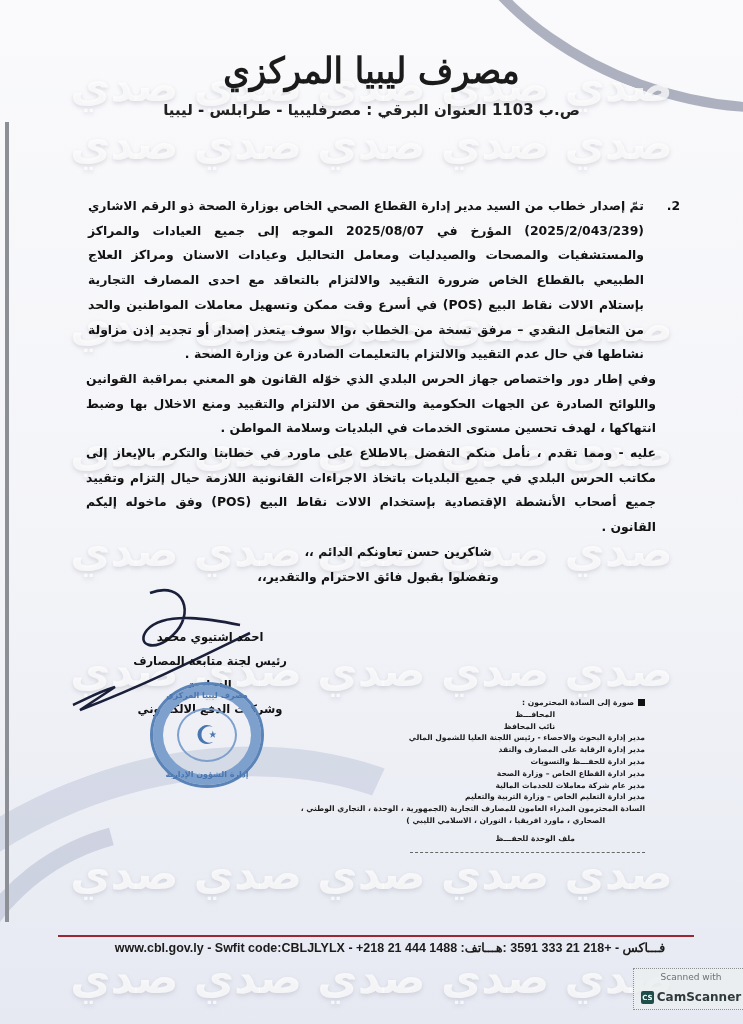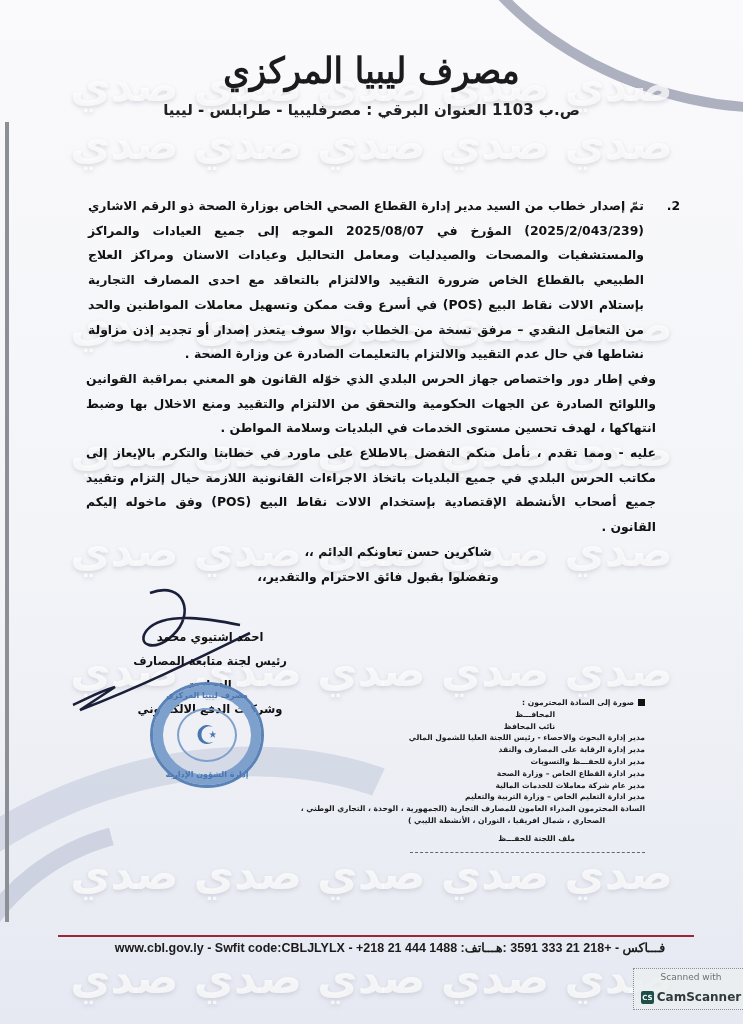--- a/index.html
+++ b/index.html
@@ -150,22 +150,22 @@
     </div>
     <div class="cc-item indent2">المحافـــظ</div>
     <div class="cc-item indent2">نائب المحافظ</div>
     <div class="cc-item">مدير إدارة البحوث والاحصاء - رئيس اللجنة العليا للشمول المالي</div>
     <div class="cc-item">مدير إدارة الرقابة على المصارف والنقد</div>
     <div class="cc-item">مدير ادارة للحفـــظ والتسويات</div>
     <div class="cc-item">مدير ادارة القطاع الخاص – وزارة الصحة</div>
     <div class="cc-item">مدير عام شركة معاملات للخدمات المالية</div>
     <div class="cc-item">مدير ادارة التعليم الخاص – وزارة التربية والتعليم</div>
     <div class="cc-item">السادة المحترمون المدراء العامون للمصارف التجارية (الجمهورية ، الوحدة ، التجاري الوطني ،</div>
-    <div class="cc-item indent">الصحاري ، شمال افريقيا ، النوران ، الأنشطة الليبي )</div>
-    <div class="cc-file">ملف اللجنة للحفـــظ</div>
+    <div class="cc-item indent">الصحاري ، ماورد افريقيا ، النوران ، الاسلامي الليبي )</div>
+    <div class="cc-file">ملف الوحدة للحفـــظ</div>
     <div class="cc-sep"></div>
   </div>
 
   <div class="footer-line"></div>
   <div class="footer-text">www.cbl.gov.ly - Swfit code:CBLJLYLX - +218 21 444 1488 :فـــاكس - +218 21 333 3591 :هـــاتف</div>
 
   <div class="camscanner">
     <div class="cs-top">Scanned with</div>
     <div class="cs-bottom">
       <span class="cs-logo">CS</span>

